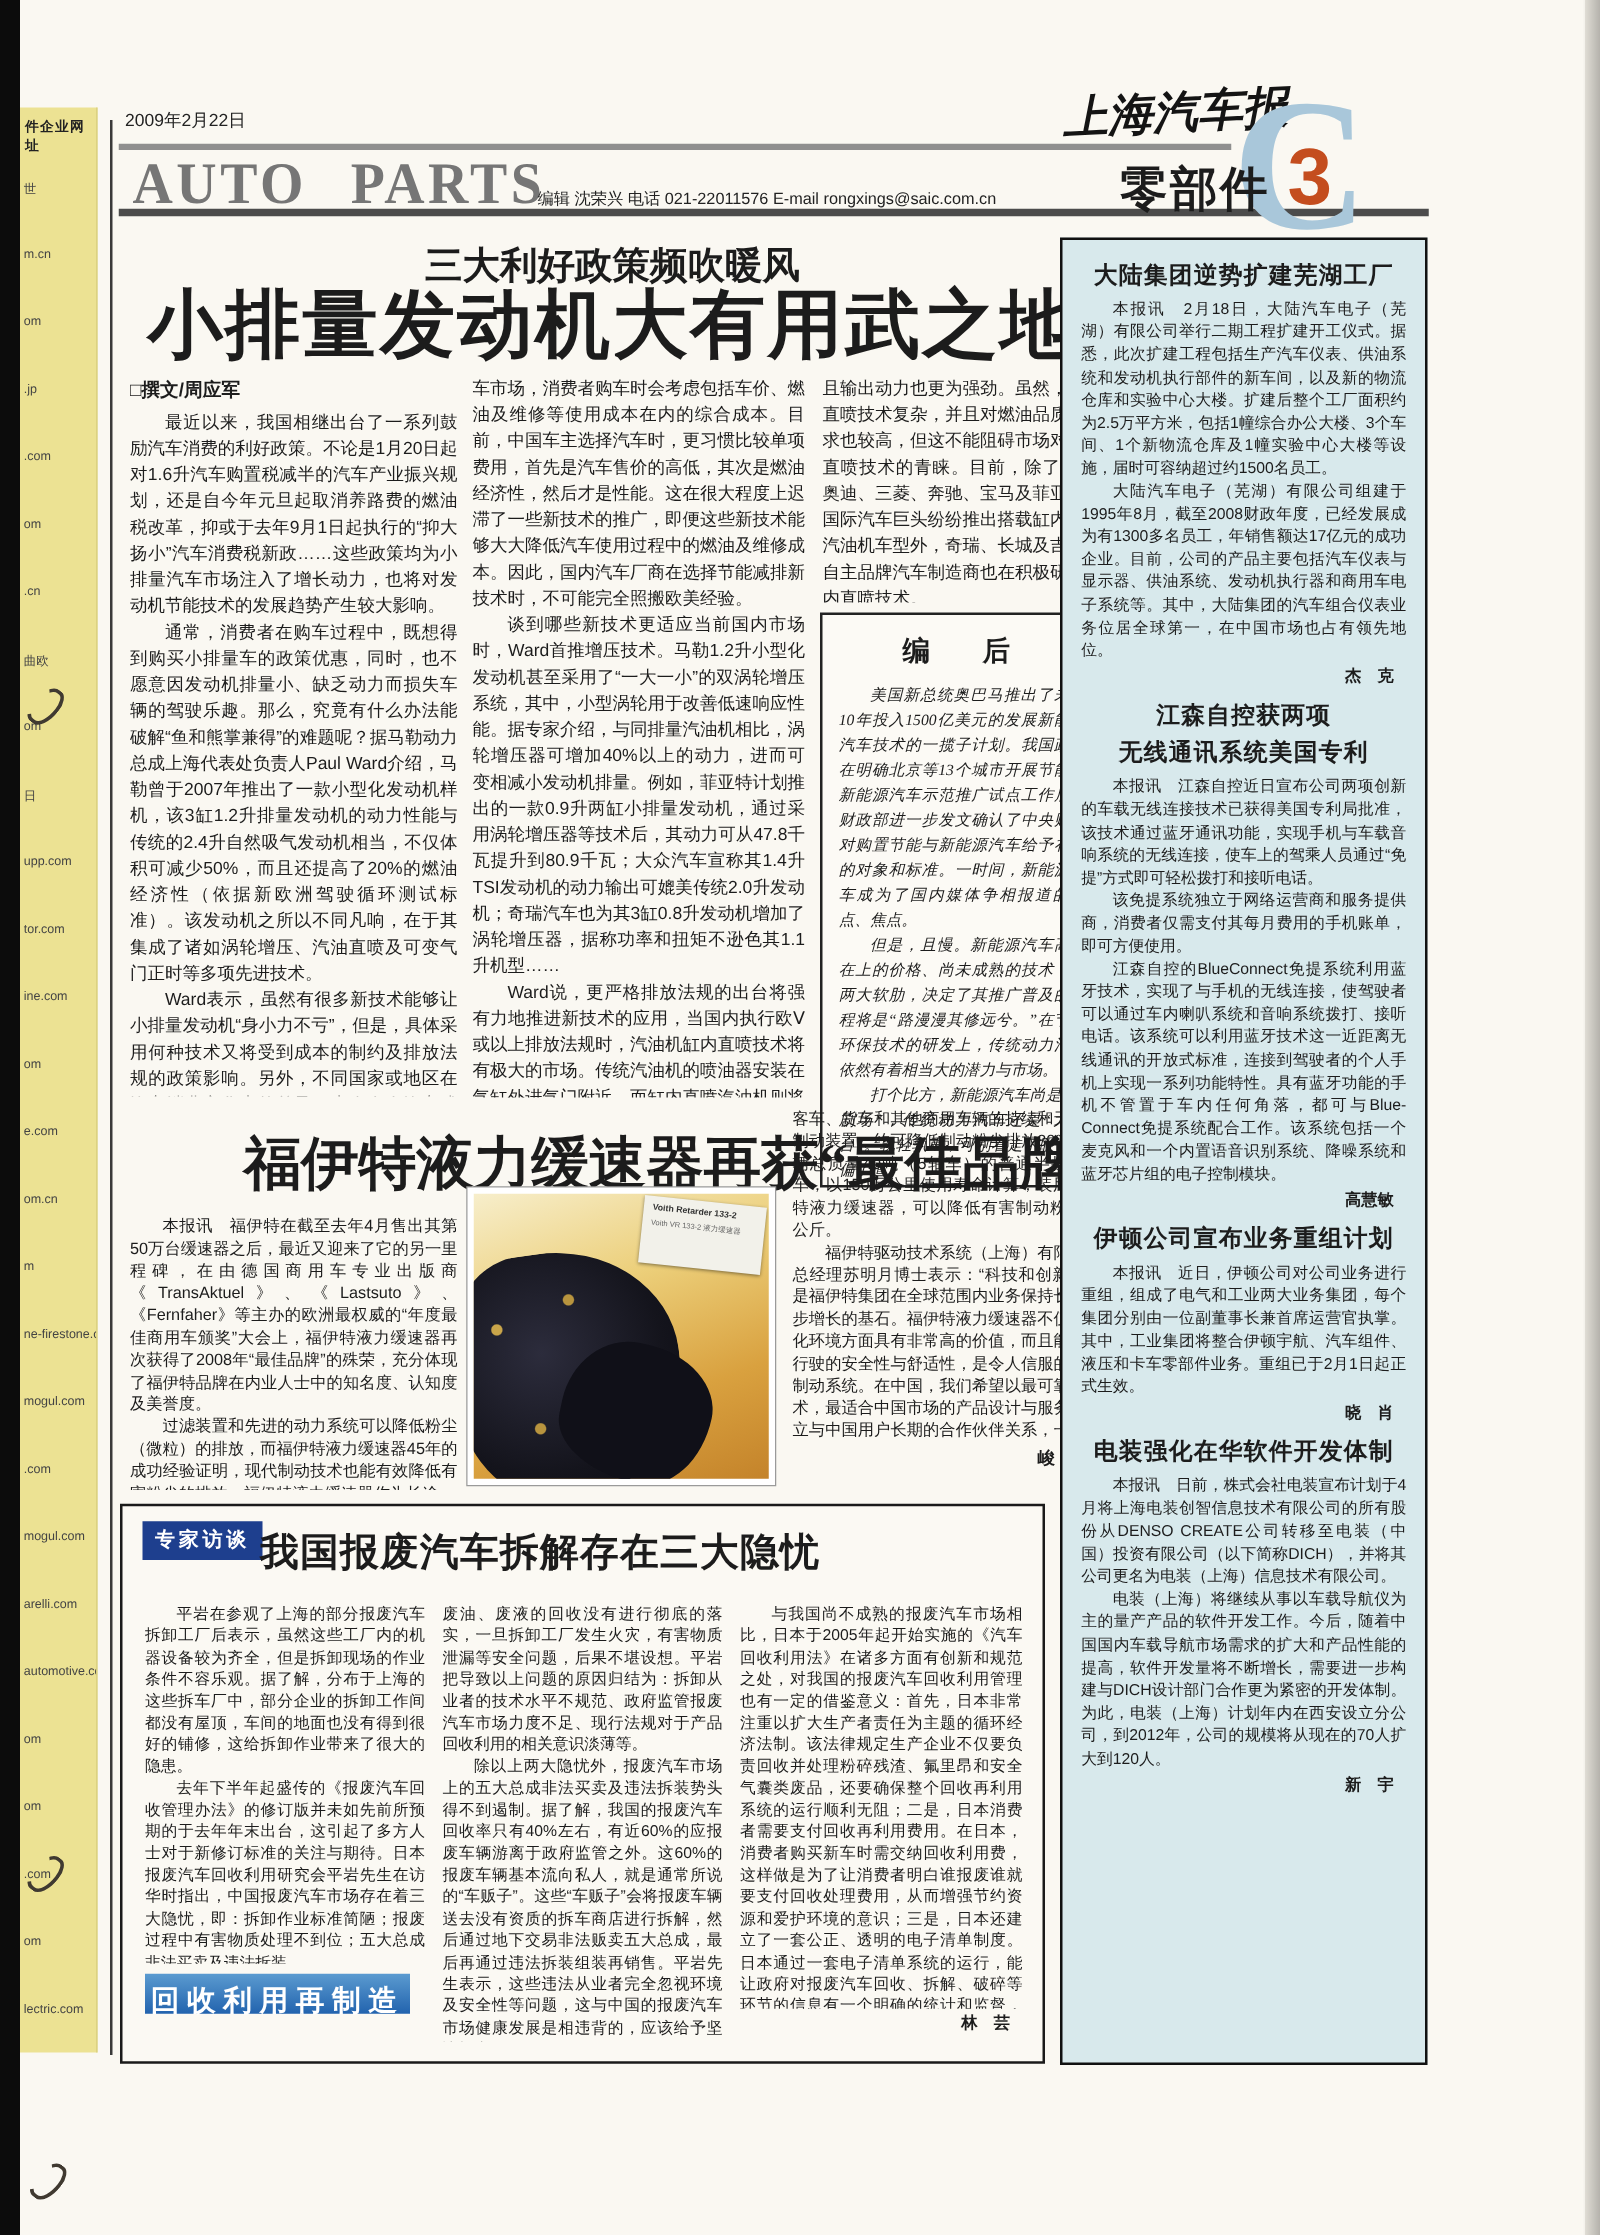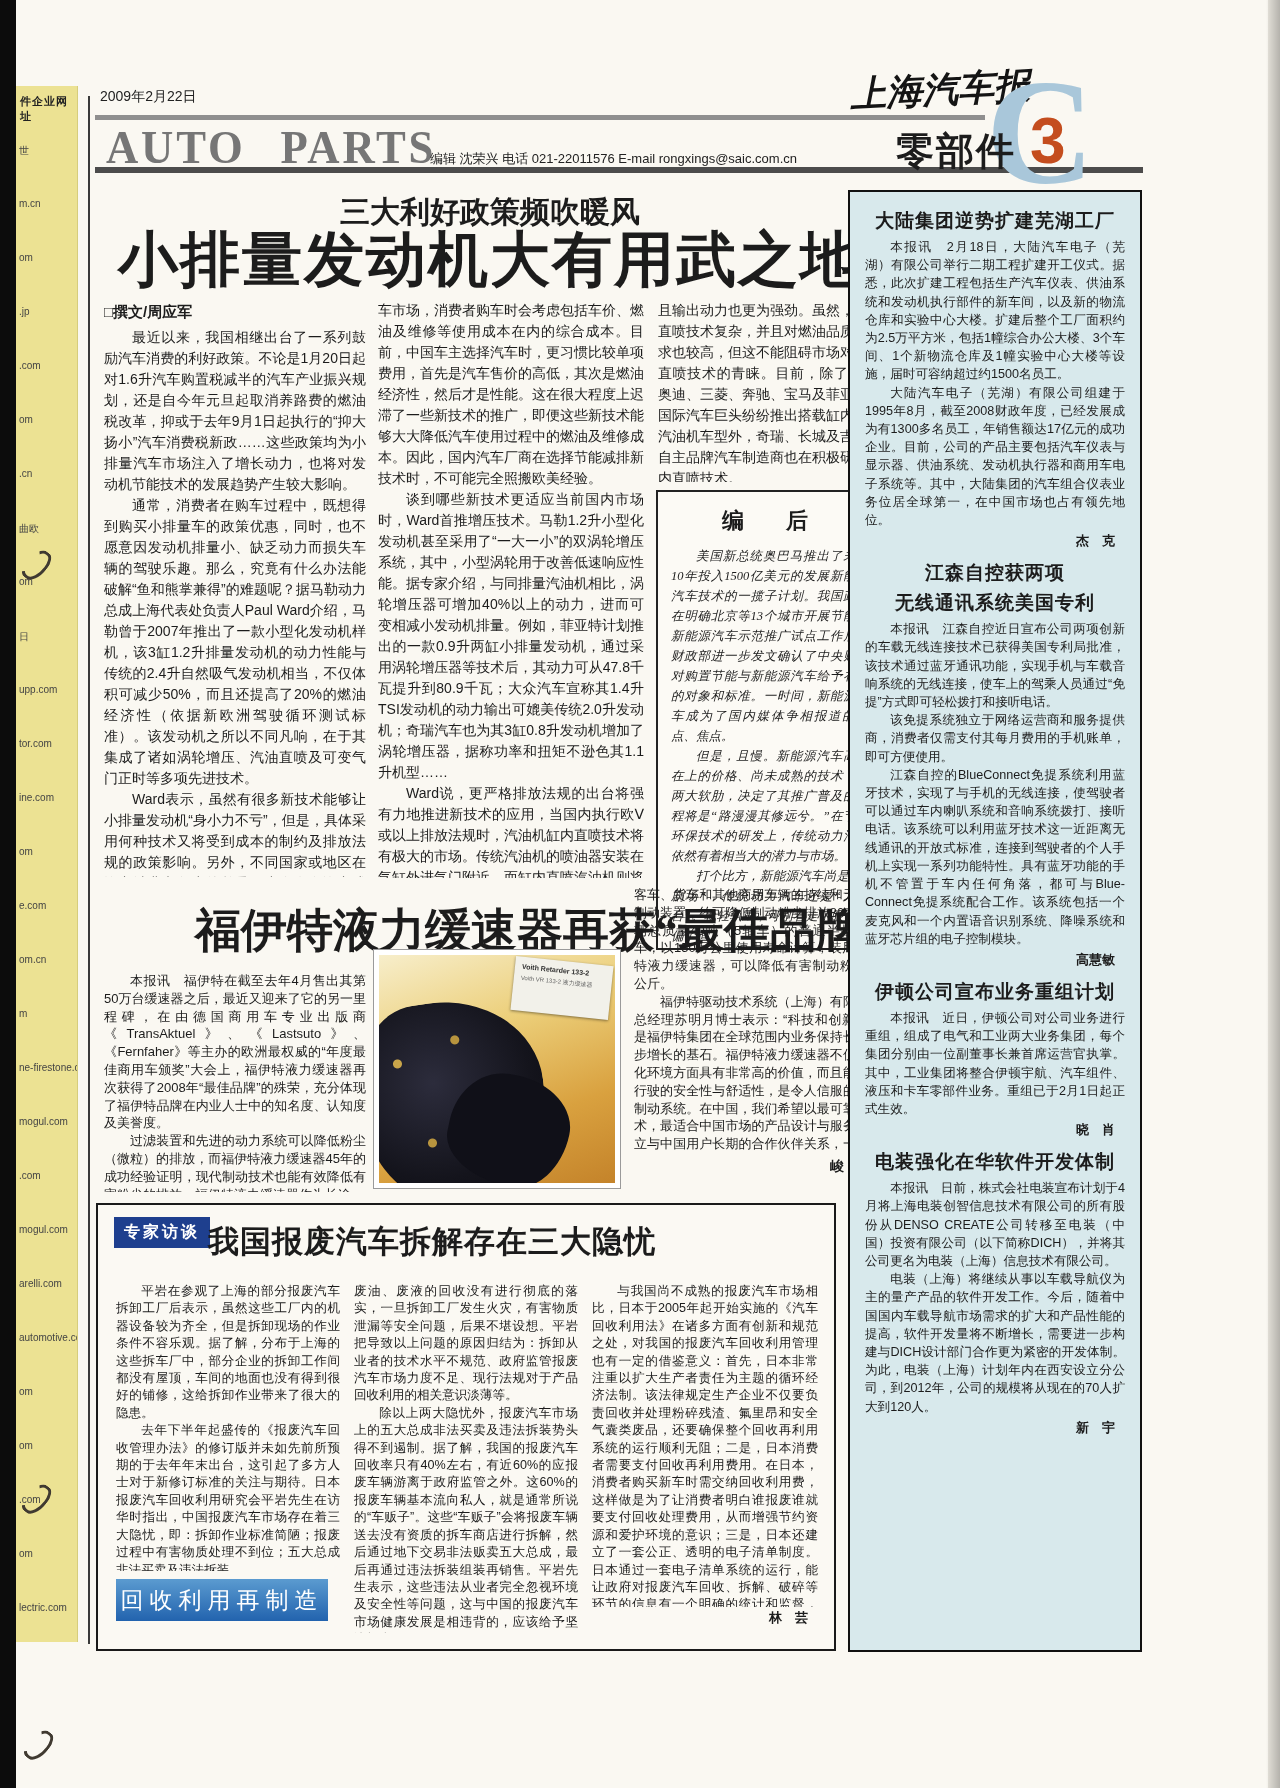--- a/index.html
+++ b/index.html
@@ -65,21 +65,21 @@
 
   
   .scrapbox{left:96px;top:1203px;width:740px;height:448px;border:2px solid #1a1a1a;background:#fbf9f3;box-sizing:border-box;}
   .scrap-tag{position:absolute;left:16px;top:12px;background:#1e3f8e;color:#fff;font-size:16px;font-weight:bold;letter-spacing:3px;padding:5px 10px;}
   .scrap-headline{position:absolute;left:110px;top:16px;width:580px;text-align:left;font-size:31px;font-weight:900;letter-spacing:1px;white-space:nowrap;}
   .s-col{position:absolute;top:78px;font-size:12.6px;line-height:17.4px;overflow:hidden;}
   .s-col1{left:18px;width:224px;height:288px;}
   .s-col2{left:256px;width:224px;height:350px;}
   .s-col3{left:494px;width:226px;height:324px;}
   .s-sign{position:absolute;left:494px;top:404px;width:216px;text-align:right;font-weight:bold;font-size:13px;}
-  .badge{position:absolute;left:18px;top:374px;width:212px;height:42px;line-height:42px;text-align:center;color:#fff;font-size:23px;font-weight:400;letter-spacing:6px;background:linear-gradient(180deg,#5b9bd0,#2263ae);}
+  .badge{position:absolute;left:18px;top:374px;width:212px;height:32px;line-height:42px;text-align:center;color:#fff;font-size:23px;font-weight:700;letter-spacing:6px;background:linear-gradient(180deg,#5b9bd0,#2263ae);}
 
   
   .rail{left:848px;top:190px;width:294px;height:1462px;background:#d8e9ec;border:2px solid #111;box-sizing:border-box;padding:12px 15px;overflow:hidden;}
   .side-title{text-align:center;font-size:19px;font-weight:900;letter-spacing:1px;margin:10px 0 4px;line-height:26px;}
   .side-title.first{margin-top:4px;}
   .side-body p{font-size:12.6px;line-height:18.2px;text-indent:2em;text-align:justify;margin:0;}
   .side-sign{text-align:right;font-weight:bold;font-size:13px;padding-right:10px;margin:3px 0 10px;}
 </style>
 </head>
 <body>

